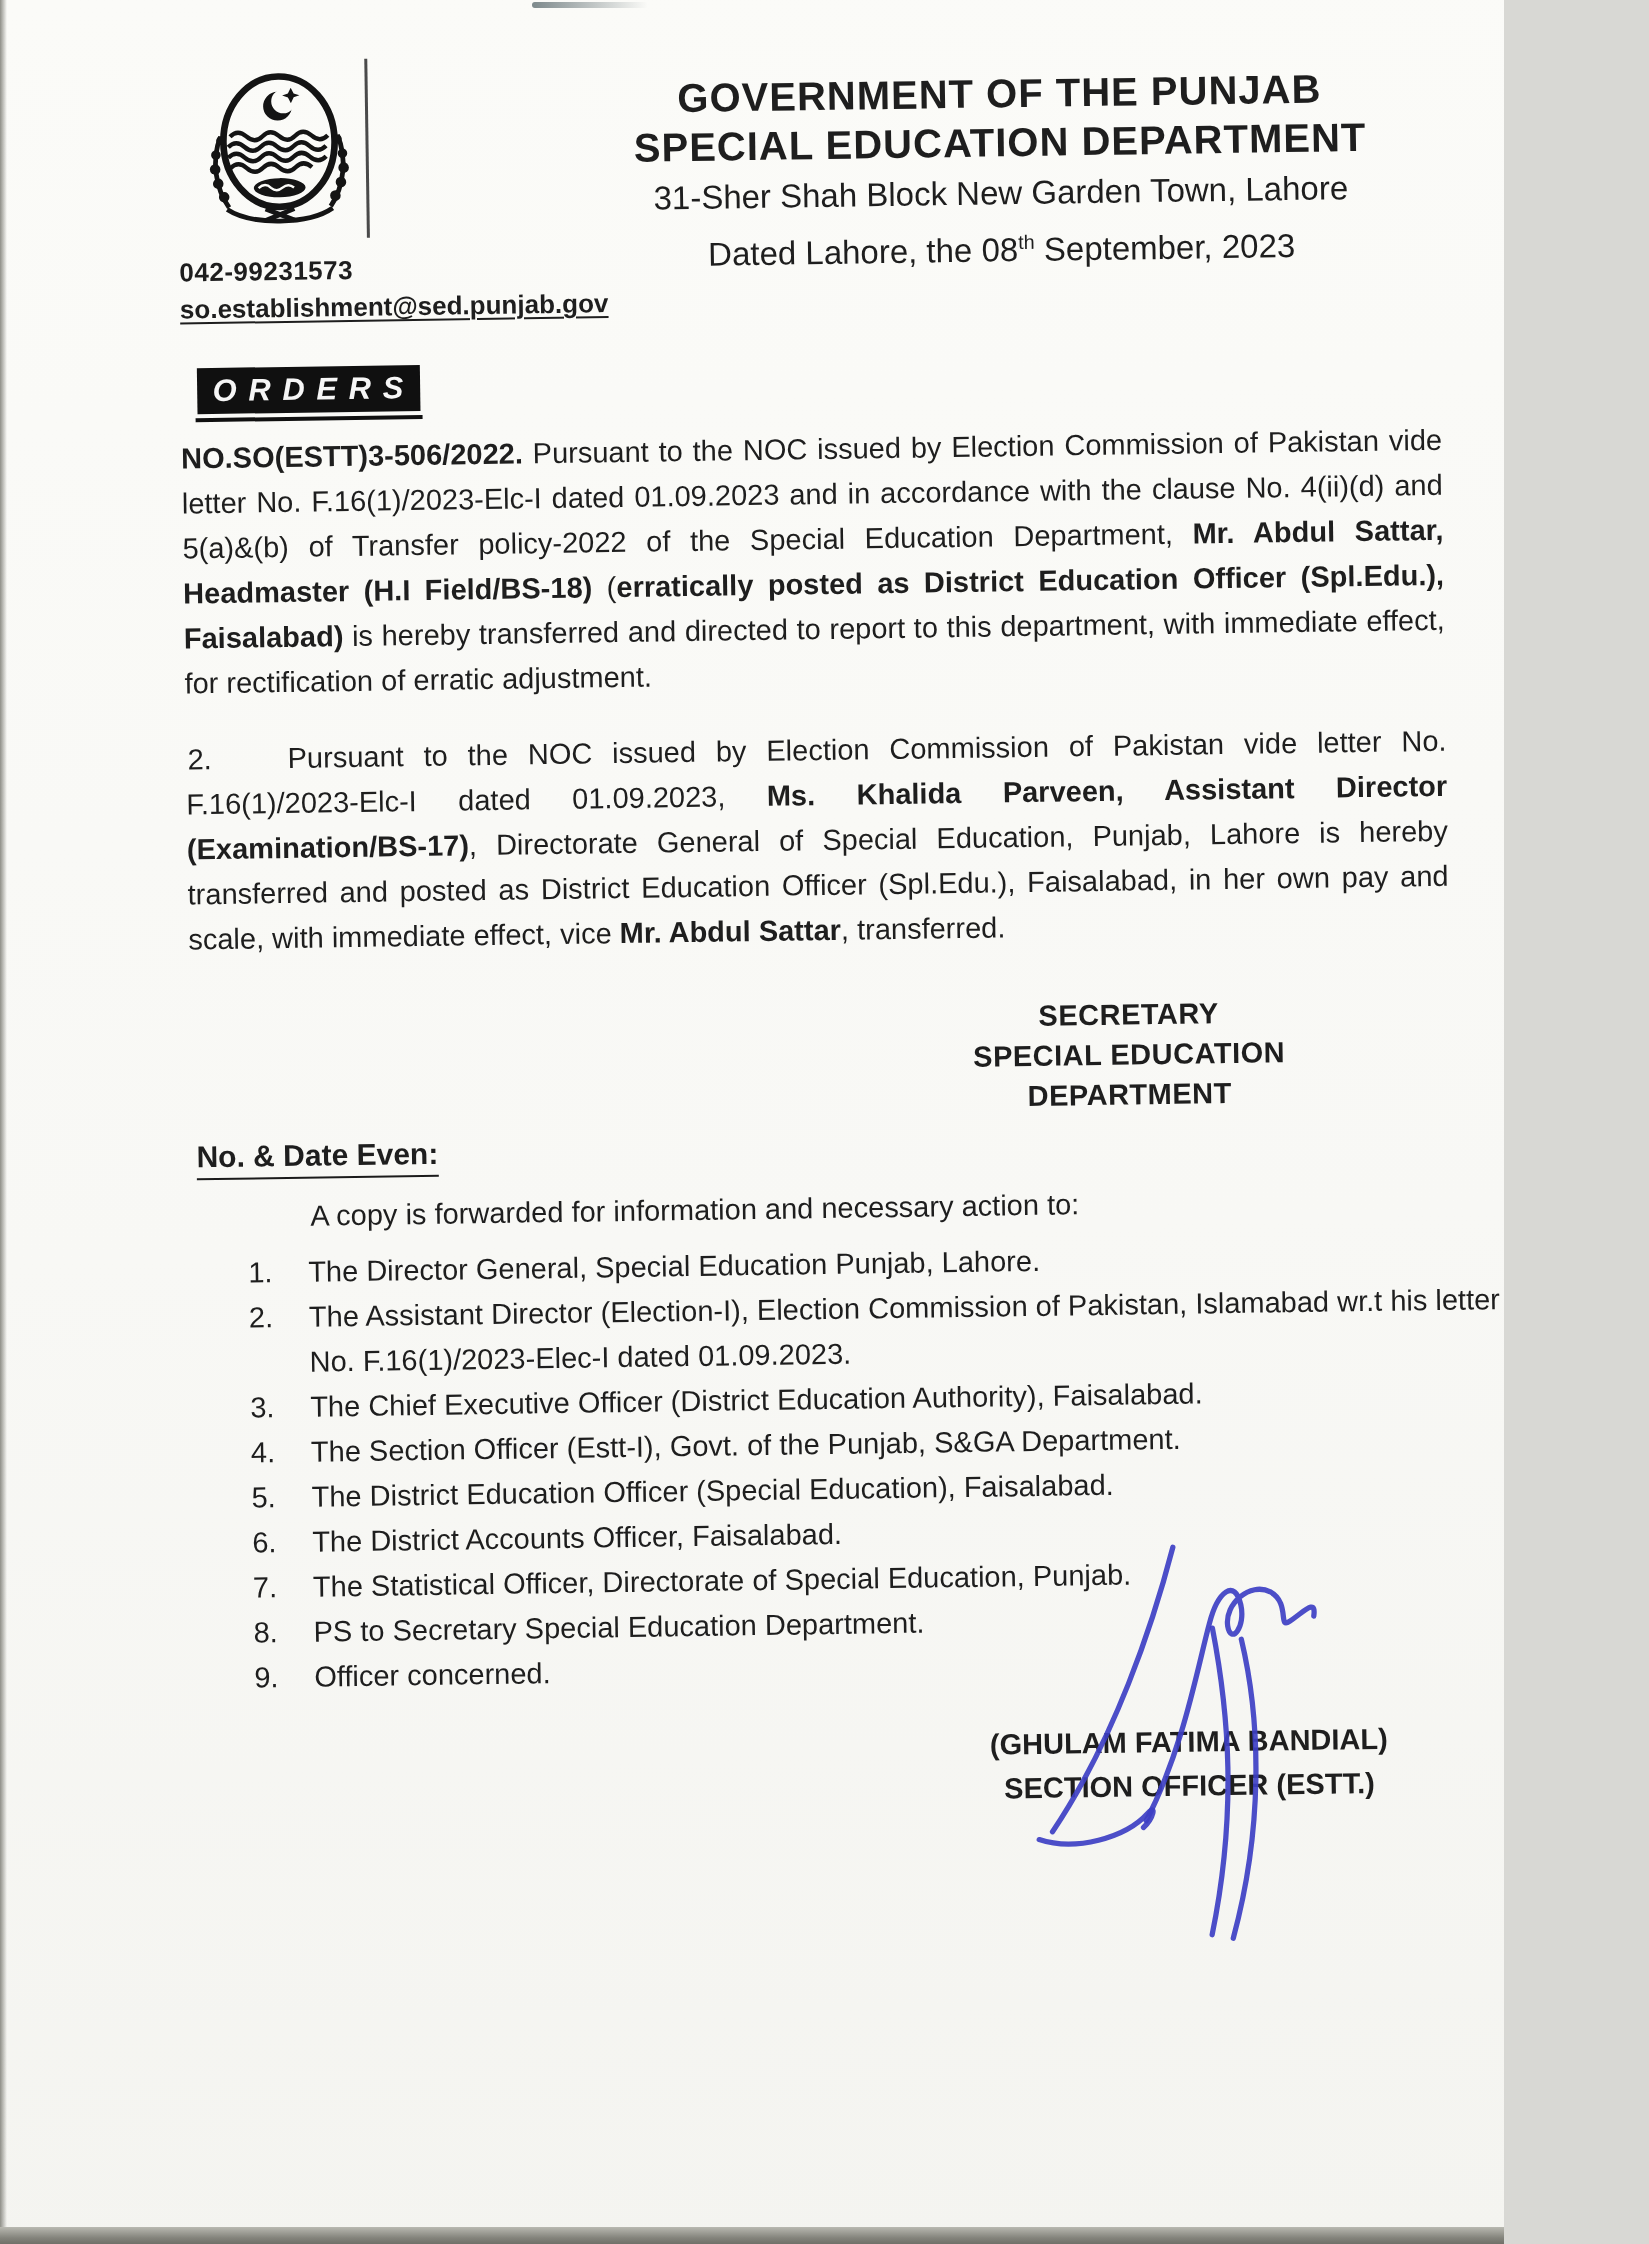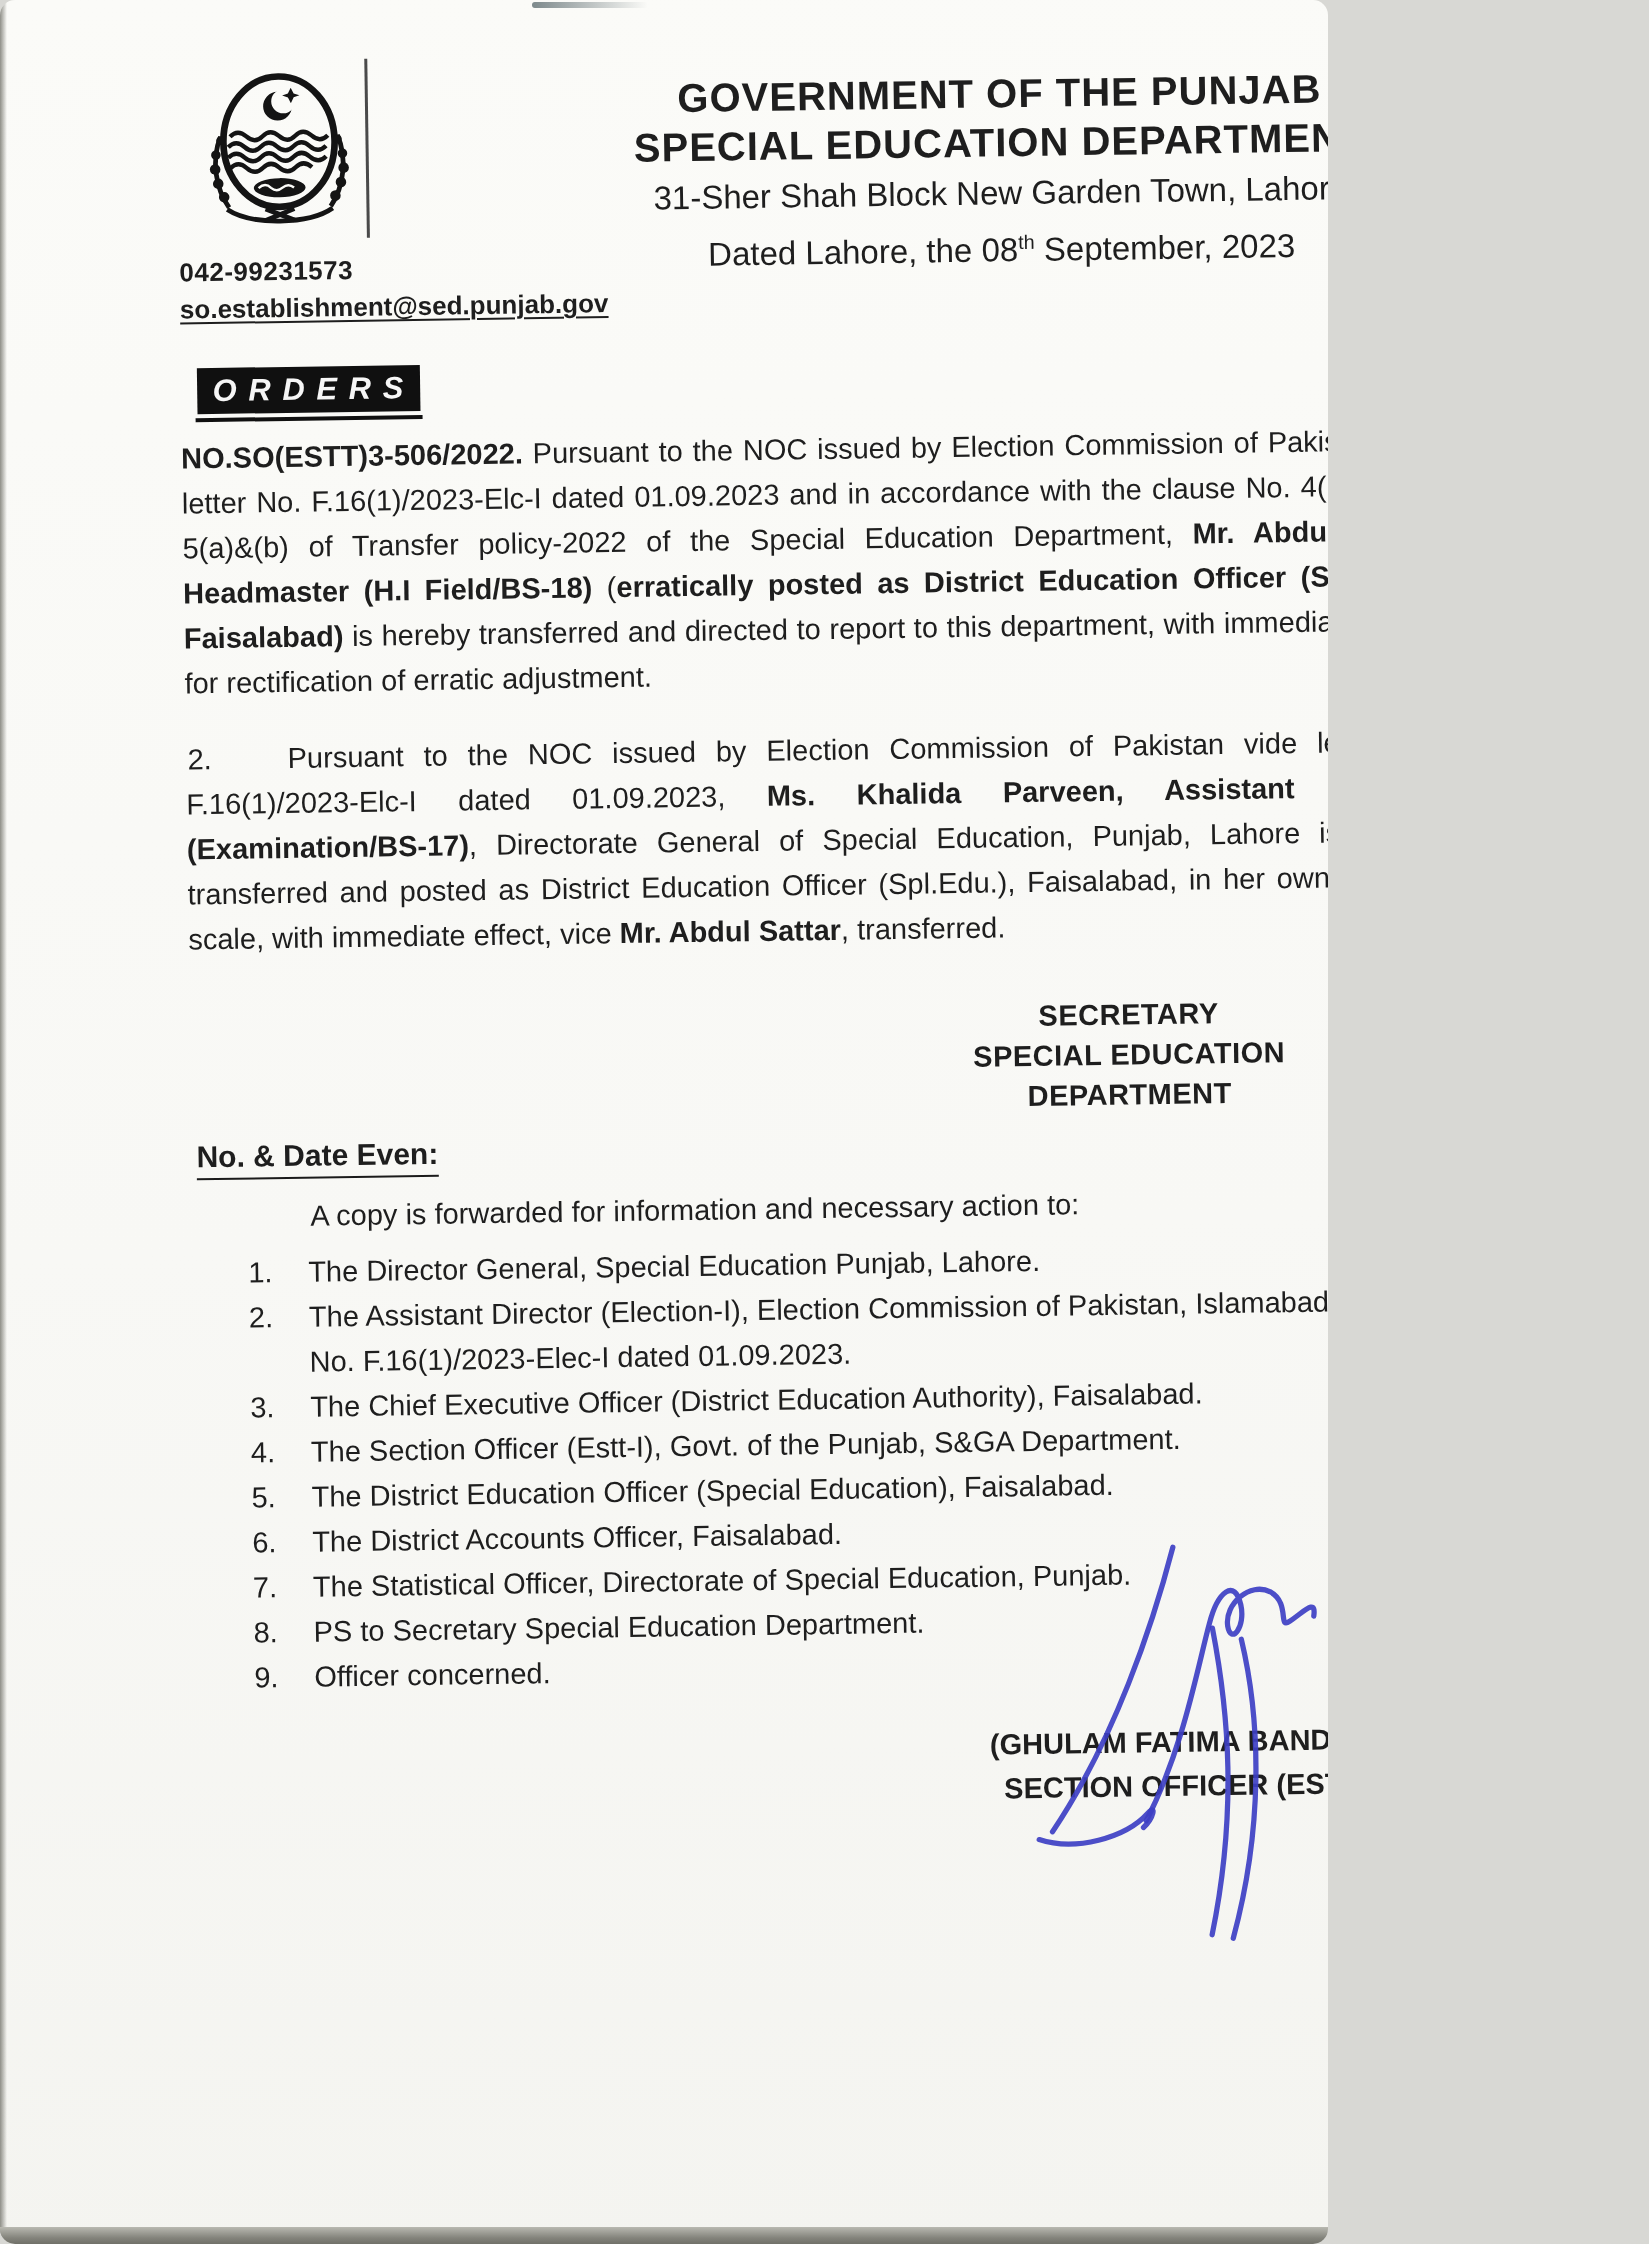--- a/index.html
+++ b/index.html
@@ -1,23 +1,22 @@
 <!DOCTYPE html>
 <html style="--ink: #3d3fc4;"><head>
 <meta charset="utf-8">
 <style>
   html,body{margin:0;padding:0;background:#d8d8d4;}
   .page{
     position:relative;
-    width:1328px;height:2244px;
+    width:1504px;height:2244px;
     background:linear-gradient(178deg,#fbfbf8 0%,#f8f8f5 55%,#f4f4f0 100%);
     overflow:hidden;
     font-family:"Liberation Sans",sans-serif;
     color:#1e1e1e;
-    border-radius:15px;
   }
   .sheet{position:absolute;left:0;top:0;width:1650px;height:2244px;
     transform:rotate(-0.85deg);transform-origin:825px 1116px;}
   .abs{position:absolute;}
 
   
   .logo{left:212px;top:56px;width:163px;height:165px;}
   .hdr-divider{left:380px;top:52px;width:2.9px;height:179px;background:#4a4a4a;}
   .hdr-block{left:602px;top:72px;width:825px;text-align:center;}
   .hdr-org{font-size:40px;font-weight:700;line-height:49px;letter-spacing:1px;}

